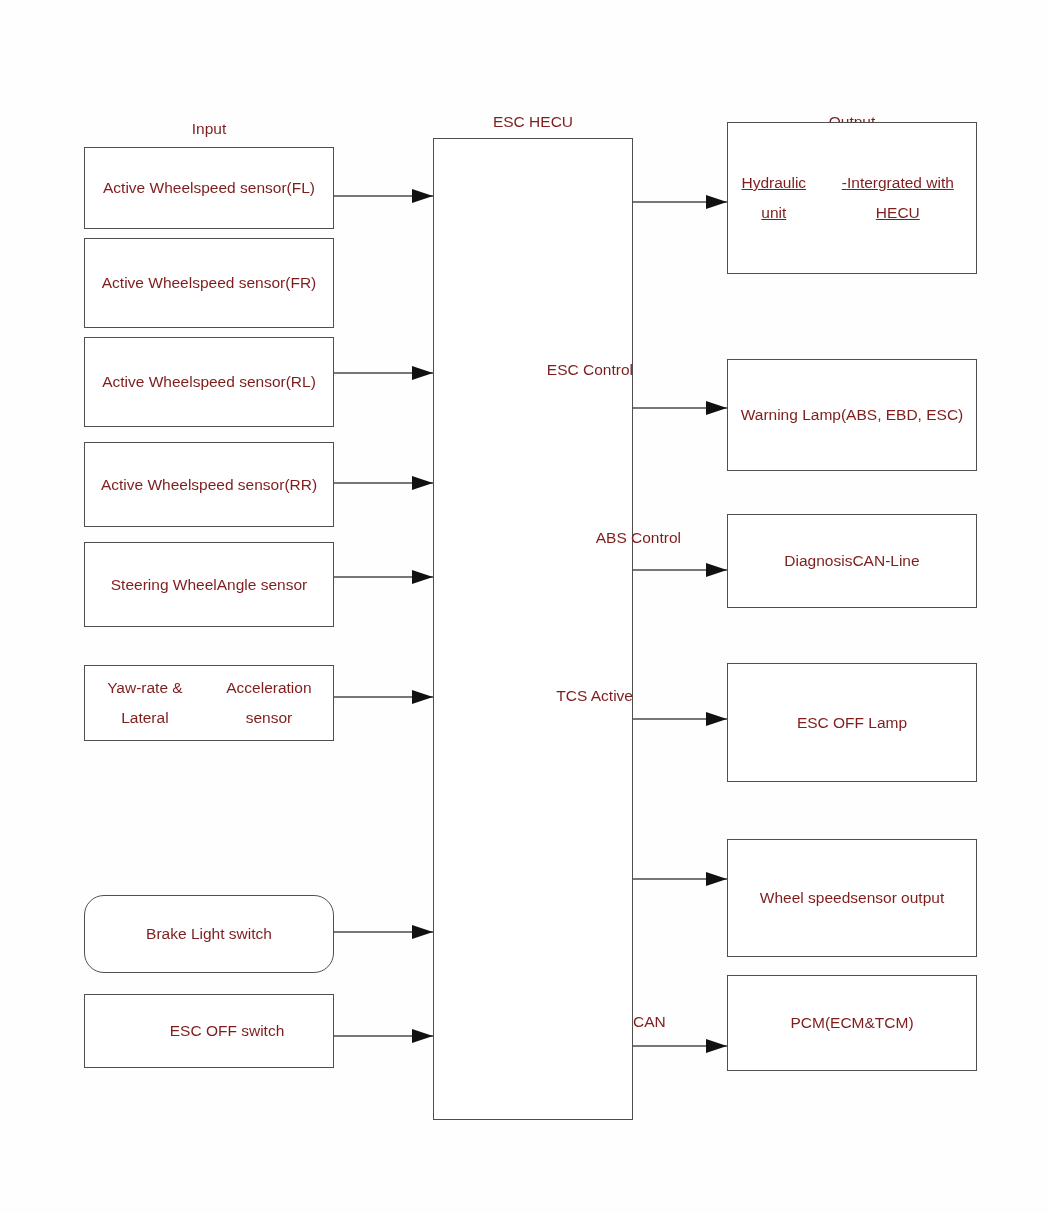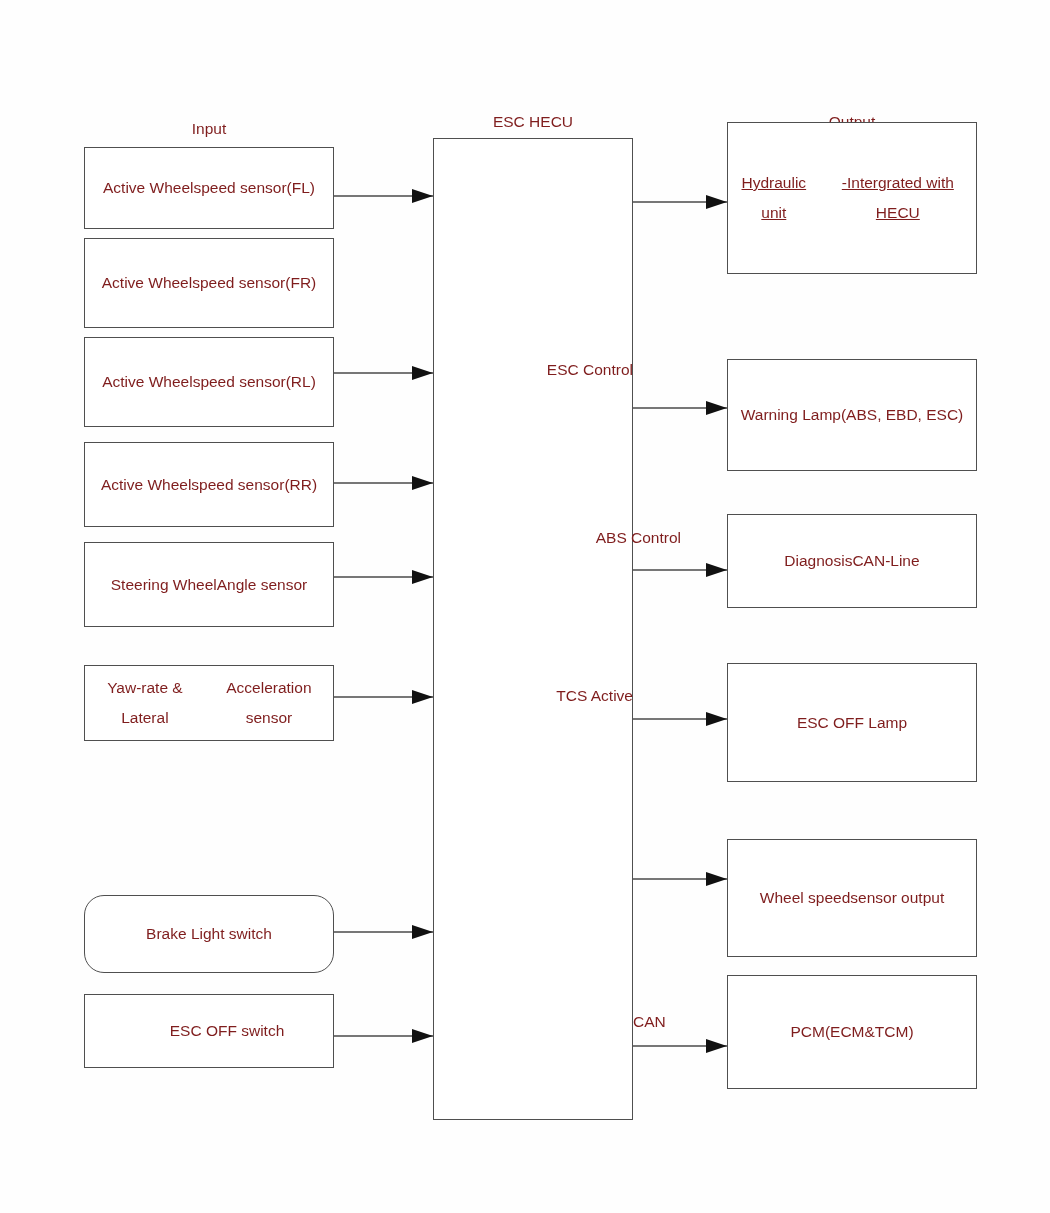--- a/index.html
+++ b/index.html
@@ -166,19 +166,19 @@
 
   <div class="box" style="left:727px; top:663px; width:250px; height:119px;">
     <div>ESC OFF Lamp</div>
   </div>
 
   <div class="box" style="left:727px; top:819px; width:250px; height:118px;margin-top:20px;">
     <div>Wheel speed</div>
     <div>sensor output</div>
   </div>
 
-  <div class="box" style="left:727px; top:975px; width:250px; height:114px;">
+  <div class="box" style="left:727px; top:975px; width:250px; height:96px;">
     <div>PCM(ECM&amp;TCM)</div>
   </div>
 
   <div class="can-label">CAN</div>
 
 </div>
 
 </body></html>

